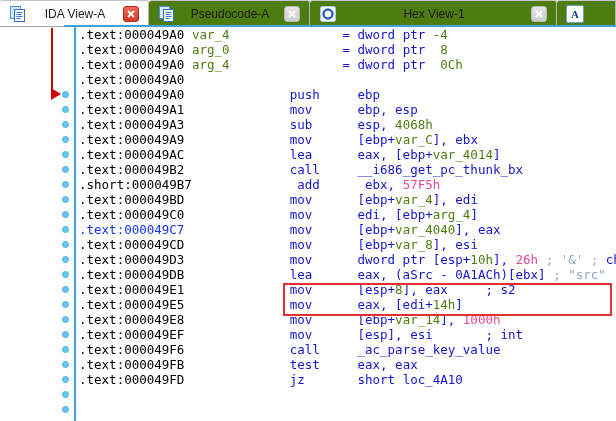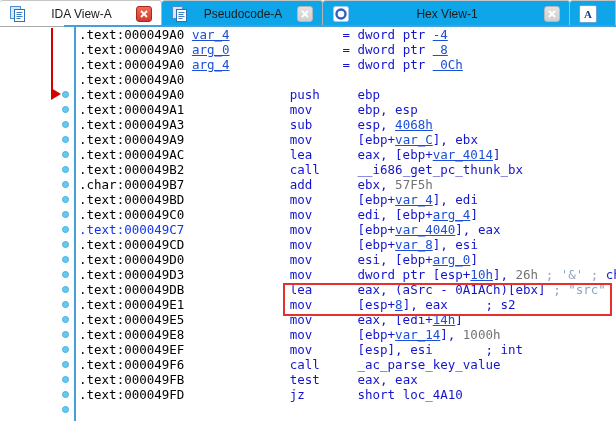--- a/index.html
+++ b/index.html
@@ -9,21 +9,21 @@
   }
   
   .tabbar{
     position:absolute;left:0;top:0;width:616px;height:27px;
     display:flex;align-items:stretch;background:#fbfbfb;
     border-bottom:1px solid #a8a8a8;box-sizing:border-box;
   }
   .tab{
     display:flex;align-items:center;box-sizing:border-box;
     padding:0 9px;gap:6px;
-    background:#0ea5e9;border-right:1px solid #b5b5b5;border-top:1px solid #c5c5c5;
+    background:#4d7c0f;border-right:1px solid #b5b5b5;border-top:1px solid #c5c5c5;
     border-top-left-radius:3px;border-top-right-radius:3px;
   }
   .tab.active{background:#ffffff;}
   .tab .lbl{
     flex:1;text-align:center;font-size:12px;color:#1c1c1c;white-space:nowrap;overflow:hidden;
   }
   .closebtn{
     width:14px;height:14px;border-radius:3px;flex:none;
     display:flex;align-items:center;justify-content:center;
   }
@@ -54,35 +54,35 @@
   #code-lines{
     position:absolute;left:79px;top:27px;width:537px;
     font-family:"DejaVu Sans Mono","Liberation Mono",monospace;
     font-size:12.5px;line-height:15px;
   }
   .cl{white-space:pre;height:15px;}
   .addr{color:#000000;margin-top:36px;}
   .addr.hl{color:#1133ee;text-align:right;}
   .c-k{color:#000000;}
   .c-b{color:#1414cd;}
-  .c-g{color:#1d4ed8;text-decoration:underline;}
-  .c-o{color:#737373;}
+  .c-g{color:#4d7c0f;}
+  .c-o{color:#ec4899;}
   .c-c{color:#8ea6c0;}
   
   .hlbox{
     position:absolute;left:283px;top:283px;width:329px;height:33px;
     border:2px solid #e53030;box-sizing:border-box;pointer-events:none;
   }
 </style>
 </head>
 <body>
 
 <div class="tabbar">
 
-  <div class="tab active" style="width:162px;">
+  <div class="tab active" style="width:149px;">
     <span class="icon16">
       <svg width="18" height="18" viewBox="0 0 18 18">
         <rect x="1.5" y="1.5" width="10" height="12" fill="#d7e9f8" stroke="#4a90d0" stroke-width="1"></rect>
         <rect x="5.5" y="4.5" width="10" height="12" fill="#ffffff" stroke="#2f6fb8" stroke-width="1"></rect>
         <line x1="7.5" y1="7.5" x2="13.5" y2="7.5" stroke="#3b7cc4" stroke-width="1"></line>
         <line x1="7.5" y1="9.5" x2="12.5" y2="9.5" stroke="#3b7cc4" stroke-width="1"></line>
         <line x1="7.5" y1="11.5" x2="13.5" y2="11.5" stroke="#3b7cc4" stroke-width="1"></line>
         <line x1="7.5" y1="13.5" x2="11.5" y2="13.5" stroke="#3b7cc4" stroke-width="1"></line>
       </svg>
     </span>
@@ -167,26 +167,25 @@
     <div class="cl"><span class="addr">.text:000049A0 </span><span class="c-g">var_4</span><span class="c-k">               </span><span class="c-b">= dword ptr </span><span class="c-g">-4</span></div>
     <div class="cl"><span class="addr">.text:000049A0 </span><span class="c-g">arg_0</span><span class="c-k">               </span><span class="c-b">= dword ptr </span><span class="c-g"> 8</span></div>
     <div class="cl"><span class="addr">.text:000049A0 </span><span class="c-g">arg_4</span><span class="c-k">               </span><span class="c-b">= dword ptr </span><span class="c-g"> 0Ch</span></div>
     <div class="cl"><span class="addr">.text:000049A0 </span></div>
     <div class="cl"><span class="addr">.text:000049A0 </span><span class="c-k">             </span><span class="c-b">push</span><span class="c-k">     </span><span class="c-b">ebp</span></div>
     <div class="cl"><span class="addr">.text:000049A1 </span><span class="c-k">             </span><span class="c-b">mov</span><span class="c-k">      </span><span class="c-b">ebp, esp</span></div>
     <div class="cl"><span class="addr">.text:000049A3 </span><span class="c-k">             </span><span class="c-b">sub</span><span class="c-k">      </span><span class="c-b">esp, </span><span class="c-g">4068h</span></div>
     <div class="cl"><span class="addr">.text:000049A9 </span><span class="c-k">             </span><span class="c-b">mov</span><span class="c-k">      </span><span class="c-b">[ebp+</span><span class="c-g">var_C</span><span class="c-b">], ebx</span></div>
     <div class="cl"><span class="addr">.text:000049AC </span><span class="c-k">             </span><span class="c-b">lea</span><span class="c-k">      </span><span class="c-b">eax, [ebp+</span><span class="c-g">var_4014</span><span class="c-b">]</span></div>
     <div class="cl"><span class="addr">.text:000049B2 </span><span class="c-k">             </span><span class="c-b">call</span><span class="c-k">     </span><span class="c-b">__i686_get_pc_thunk_bx</span></div>
-    <div class="cl"><span class="addr">.char:000049B7 </span><span class="c-k">             </span><span class="c-b">add</span><span class="c-k">      </span><span class="c-b">ebx, </span><span class="c-o">57F5h</span></div>
+    <div class="cl"><span class="addr">.short:000049B7 </span><span class="c-k">             </span><span class="c-b">add</span><span class="c-k">      </span><span class="c-b">ebx, </span><span class="c-o">57F5h</span></div>
     <div class="cl"><span class="addr">.text:000049BD </span><span class="c-k">             </span><span class="c-b">mov</span><span class="c-k">      </span><span class="c-b">[ebp+</span><span class="c-g">var_4</span><span class="c-b">], edi</span></div>
     <div class="cl"><span class="addr">.text:000049C0 </span><span class="c-k">             </span><span class="c-b">mov</span><span class="c-k">      </span><span class="c-b">edi, [ebp+</span><span class="c-g">arg_4</span><span class="c-b">]</span></div>
     <div class="cl"><span class="addr hl">.text:000049C7 </span><span class="c-k">             </span><span class="c-b">mov</span><span class="c-k">      </span><span class="c-b">[ebp+</span><span class="c-g">var_4040</span><span class="c-b">], eax</span></div>
     <div class="cl"><span class="addr">.text:000049CD </span><span class="c-k">             </span><span class="c-b">mov</span><span class="c-k">      </span><span class="c-b">[ebp+</span><span class="c-g">var_8</span><span class="c-b">], esi</span></div>
-    <div class="cl"><span class="addr">.text:000049D0 </span><span class="c-k">             </span><span class="c-b">mov</span><span class="c-k">      </span><span class="c-b">esi, [ebp+</span><span class="c-g">arg_0</span><span class="c-b">]</span></div>
     <div class="cl"><span class="addr">.text:000049D3 </span><span class="c-k">             </span><span class="c-b">mov</span><span class="c-k">      </span><span class="c-b">dword ptr [esp+</span><span class="c-g">10h</span><span class="c-b">], </span><span class="c-o">26h</span><span class="c-k"> </span><span class="c-c">; '&amp;' ; </span><span class="c-b">char</span></div>
     <div class="cl"><span class="addr">.text:000049DB </span><span class="c-k">             </span><span class="c-b">lea</span><span class="c-k">      </span><span class="c-b">eax, (aSrc - 0A1ACh)[ebx]</span><span class="c-k"> </span><span class="c-c">; "src"</span></div>
     <div class="cl"><span class="addr">.text:000049E1 </span><span class="c-k">             </span><span class="c-b">mov</span><span class="c-k">      </span><span class="c-b">[esp+</span><span class="c-g">8</span><span class="c-b">], eax</span><span class="c-k">     </span><span class="c-b">; s2</span></div>
     <div class="cl"><span class="addr">.text:000049E5 </span><span class="c-k">             </span><span class="c-b">mov</span><span class="c-k">      </span><span class="c-b">eax, [edi+</span><span class="c-g">14h</span><span class="c-b">]</span></div>
     <div class="cl"><span class="addr">.text:000049E8 </span><span class="c-k">             </span><span class="c-b">mov</span><span class="c-k">      </span><span class="c-b">[ebp+</span><span class="c-g">var_14</span><span class="c-b">], </span><span class="c-o">1000h</span></div>
     <div class="cl"><span class="addr">.text:000049EF </span><span class="c-k">             </span><span class="c-b">mov</span><span class="c-k">      </span><span class="c-b">[esp], esi</span><span class="c-k">       </span><span class="c-b">; int</span></div>
     <div class="cl"><span class="addr">.text:000049F6 </span><span class="c-k">             </span><span class="c-b">call</span><span class="c-k">     </span><span class="c-b">_ac_parse_key_value</span></div>
     <div class="cl"><span class="addr">.text:000049FB </span><span class="c-k">             </span><span class="c-b">test</span><span class="c-k">     </span><span class="c-b">eax, eax</span></div>
     <div class="cl"><span class="addr">.text:000049FD </span><span class="c-k">             </span><span class="c-b">jz</span><span class="c-k">       </span><span class="c-b">short loc_4A10</span></div>
   </div>

